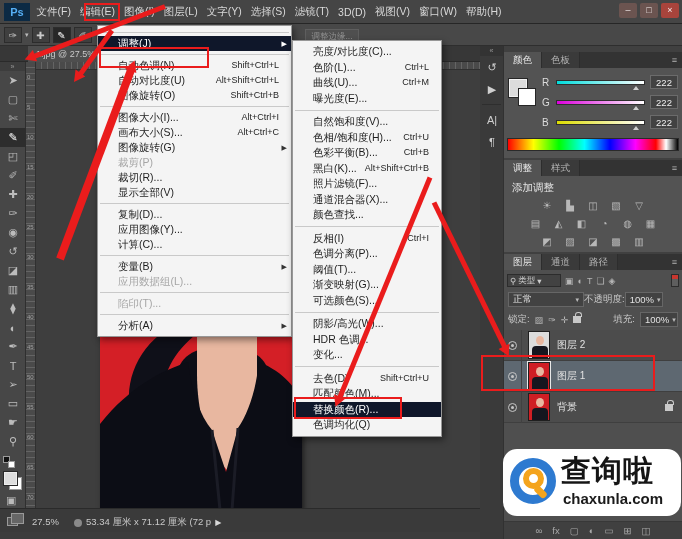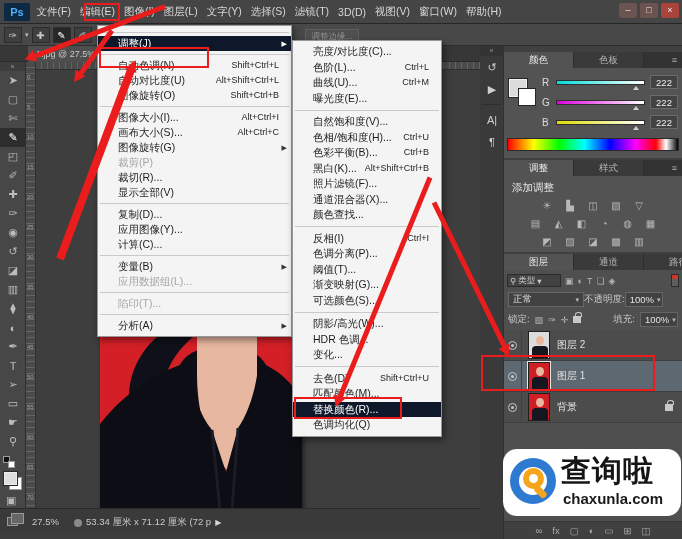--- a/index.html
+++ b/index.html
@@ -74,21 +74,21 @@
 
   
   #dock{position:absolute;left:480px;top:46px;width:202px;height:493px;background:#404040}
   #dock-strip{position:absolute;left:0;top:0;width:24px;height:100%;background:#3a3a3a;border-right:1px solid #313131}
   #dock-head{height:10px;font-size:7px;color:#999;text-align:center;line-height:10px;background:#333}
   .dicon{width:24px;height:22px;display:flex;align-items:center;justify-content:center;font-size:11px;color:#cfcfcf}
   .dsep{height:1px;background:#2e2e2e;margin:4px 2px}
   #panels{position:absolute;left:24px;top:0;width:178px;height:100%}
   .panel{position:absolute;left:0;right:0}
   .panel-tabs{display:flex;height:16px;background:#333333;align-items:stretch}
-  .ptab{line-height:16px;padding:0 25px;font-size:9.5px;color:#b5b5b5;background:#3a3a3a;border-right:1px solid #2d2d2d;white-space:nowrap}
+  .ptab{line-height:16px;padding:0 9px;font-size:9.5px;color:#b5b5b5;background:#3a3a3a;border-right:1px solid #2d2d2d;white-space:nowrap}
   .ptab.active{background:#535353;color:#e8e8e8}
   .pmenu{margin-left:auto;color:#b5b5b5;font-size:9px;line-height:16px;padding:0 5px}
   .panel-body{position:absolute;left:0;right:0;top:16px;bottom:0;background:#535353}
 
   
   #color-panel{top:6px;height:106px}
   #csw-back{position:absolute;left:14px;top:20px;width:18px;height:18px;background:#ffffff;border:1px solid #262626}
   #csw-front{position:absolute;left:5px;top:11px;width:18px;height:18px;background:#dcdcdc;border:1px solid #f2f2f2;outline:1px solid #262626}
   #channels{position:absolute;left:38px;top:4px;right:4px}
   .chrow{display:flex;align-items:center;height:20px;gap:5px}

